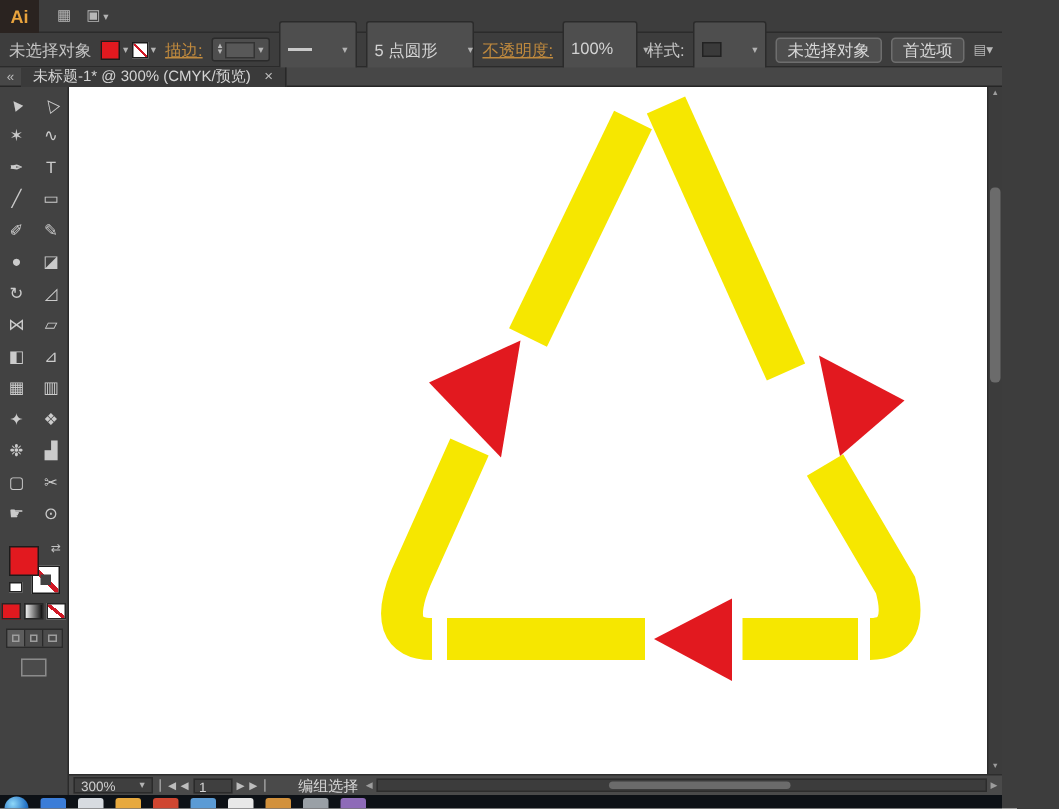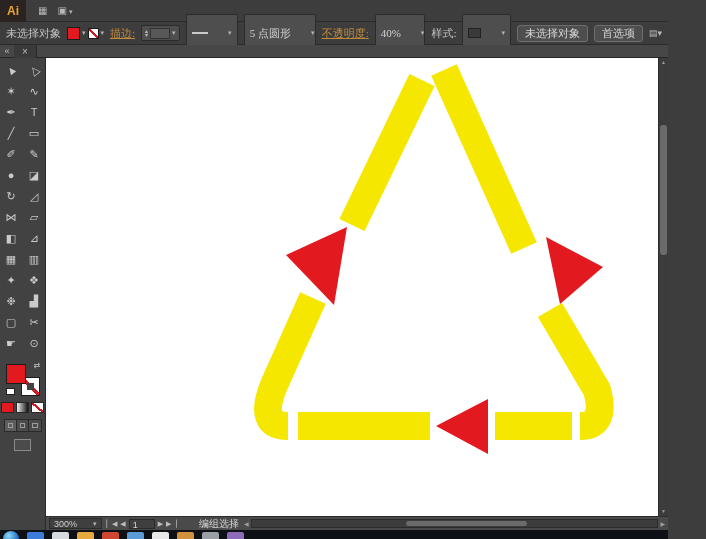--- a/index.html
+++ b/index.html
@@ -9,21 +9,21 @@
 
   
   .menu-bar{height:22px;background:#3d3d3d;border-bottom:1px solid #2b2b2b;display:flex;align-items:center;color:#cfcfcf;font-size:11px;}
   .ai-logo{width:26px;height:22px;line-height:22px;text-align:center;font-weight:bold;font-size:12px;color:var(--logo-orange);background:#2a2320;}
   .menu-items{display:flex;}
   .menu-item{padding:0 7px;line-height:22px;white-space:nowrap;}
   .menu-icons{margin-left:12px;display:flex;align-items:center;gap:10px;color:#b8b8b8;font-size:10px;}
   .menu-icons .dd-arrow{margin-left:2px;}
 
   
-  .control-bar{height:23px;background:#3d3d3d;border-bottom:1px solid #2b2b2b;display:flex;align-items:center;gap:6px;padding:0 6px;font-size:11px;color:#c3c3c3;white-space:nowrap;font-family:Liberation Serif, serif;}
+  .control-bar{height:23px;background:#3d3d3d;border-bottom:1px solid #2b2b2b;display:flex;align-items:center;gap:6px;padding:0 6px;font-size:11px;color:#c3c3c3;white-space:nowrap;}
   .swatch-group{display:inline-flex;align-items:center;gap:2px;}
   .fill-swatch{display:inline-block;width:13px;height:13px;background:var(--artwork-red);border:1px solid #1c1c1c;}
   .stroke-swatch{display:inline-block;width:11px;height:11px;border:1px solid #1c1c1c;background:
       linear-gradient(to top right, transparent 43%, #d01825 43% 57%, transparent 57%), #fff;}
   .dd-arrow{font-size:7px;color:#b3b3b3;line-height:1;}
   .link-label{color:var(--link-orange);text-decoration:underline;}
   .stepper{display:inline-flex;align-items:center;gap:2px;background:#4e4e4e;border:1px solid #2b2b2b;height:16px;padding:0 3px;border-radius:2px;}
   .spin{display:inline-flex;flex-direction:column;line-height:4px;font-size:6px;color:#b9b9b9;}
   .stepper .val{display:inline-block;width:20px;height:11px;background:#585858;border:1px solid #333;}
   .dropdown{display:inline-flex;align-items:center;gap:20px;background:#4e4e4e;border:1px solid #2b2b2b;height:16px;padding:18px 5px;border-radius:2px;color:#d2d2d2;}
@@ -127,36 +127,37 @@
     <span class="dropdown profile-dd" data-name="width-profile-dropdown">
       <span class="profile-line" data-name="uniform-profile-icon"></span>
       <span class="dd-arrow" data-name="chevron-down-icon">▾</span>
     </span>
     <span class="dropdown brush-dd" data-name="brush-dropdown">
       <span data-name="brush-value">5 点圆形</span>
       <span class="dd-arrow" data-name="chevron-down-icon">▾</span>
     </span>
     <span class="link-label" data-name="opacity-label">不透明度:</span>
     <span class="dropdown opacity-dd" data-name="opacity-dropdown">
-      <span data-name="opacity-value">40%</span>
+      <span data-name="opacity-value">100%</span>
       <span class="dd-arrow" data-name="chevron-down-icon">▾</span>
     </span>
     <span data-name="style-label">样式:</span>
     <span class="dropdown style-dd" data-name="style-dropdown">
       <span class="style-swatch" data-name="style-swatch"></span>
       <span class="dd-arrow" data-name="chevron-down-icon">▾</span>
     </span>
     <button class="ctrl-btn" data-name="document-setup-button">未选择对象</button>
     <button class="ctrl-btn" data-name="preferences-button">首选项</button>
     <span class="panel-toggle" data-name="control-panel-menu-icon">▤▾</span>
   </div>
 
   <div class="tab-bar" data-name="tab-bar">
     <span class="collapse-chevrons" data-name="collapse-panels-icon">«</span>
     <div class="doc-tab" data-name="document-tab">
+      <span data-name="document-tab-title">未标题-1* @ 300% (CMYK/预览)</span>
       <span class="tab-close" data-name="tab-close-icon">×</span>
     </div>
   </div>
 
   <div class="main-row">
 
     <div class="tools-panel" data-name="tools-panel">
       <div class="tools-grid" data-name="tools-grid">
           <div class="tool" data-name="selection-tool">▲</div>
           <div class="tool" data-name="direct-selection-tool">△</div>

